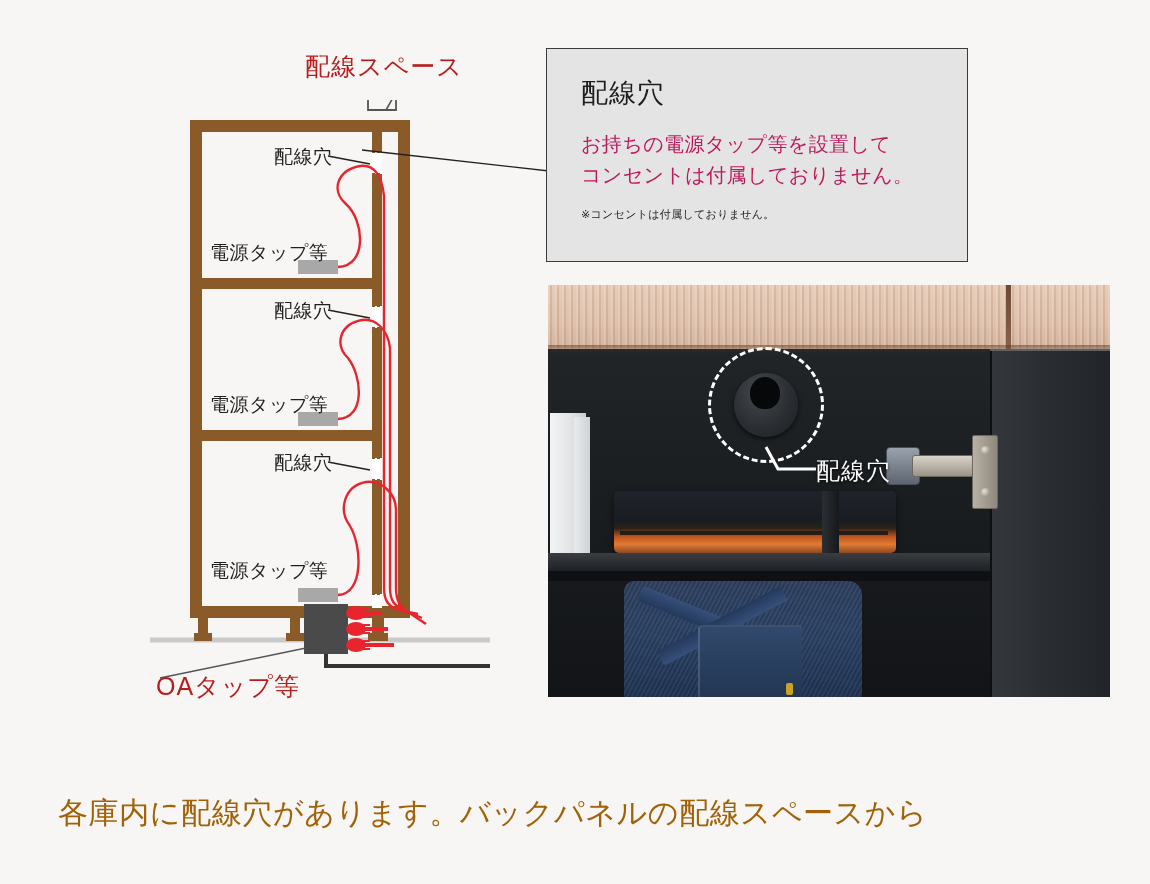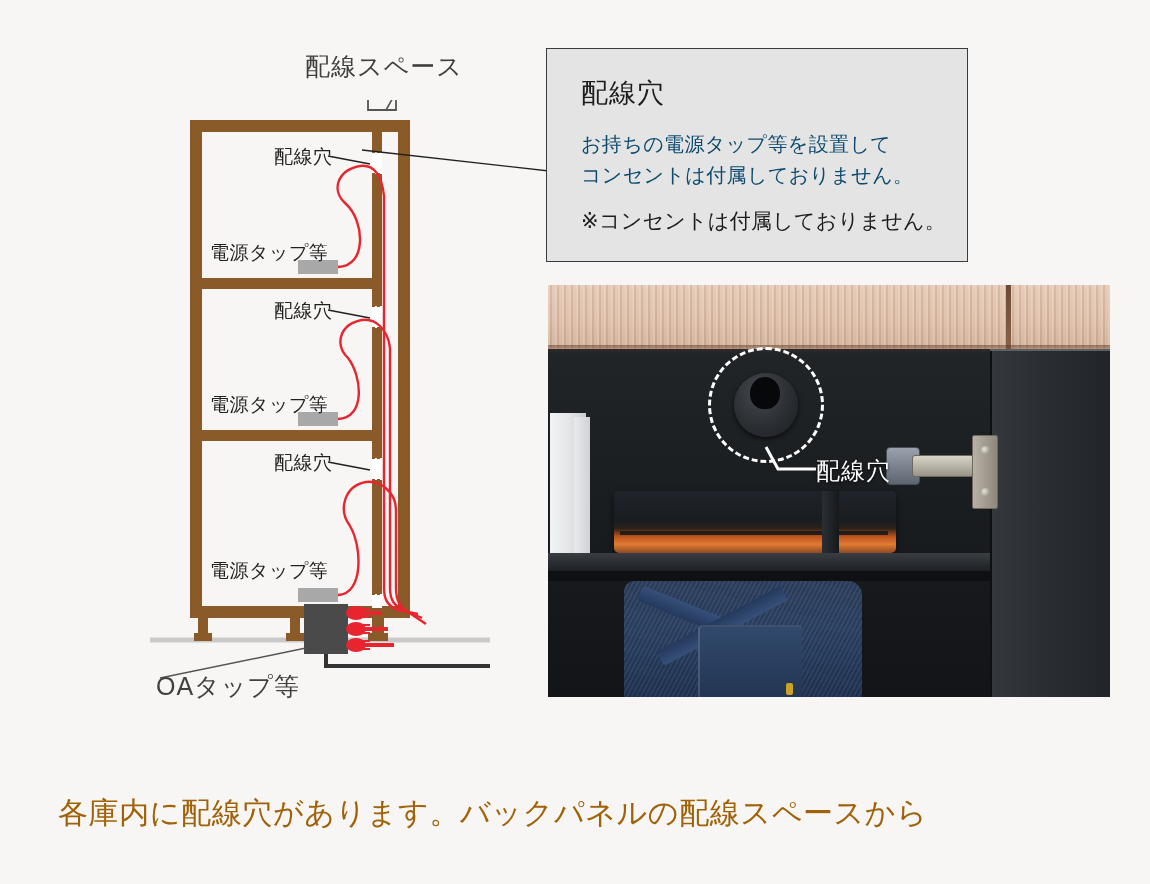--- a/index.html
+++ b/index.html
@@ -21,21 +21,21 @@
   .lbl {
     position: absolute;
     font-size: 19px;
     color: #231f1e;
     white-space: nowrap;
     letter-spacing: .5px;
   }
   .lbl-big {
     position: absolute;
     font-size: 25px;
-    color: #404040;
+    color: #b91c1c;
     white-space: nowrap;
     letter-spacing: 1px;
   }
 
   
   #cabinet { position: absolute; left: 150px; top: 100px; width: 340px; height: 580px; }
 
   
   #callout {
     position: absolute;
@@ -43,25 +43,25 @@
     width: 422px; height: 214px;
     background: #e4e4e4;
     border: 1px solid #3b3b3b;
   }
   #callout .ttl {
     position: absolute; left: 34px; top: 26px;
     font-size: 27px; letter-spacing: 1px; color: #1d1d1d;
   }
   #callout .body {
     position: absolute; left: 34px; top: 80px;
-    font-size: 20px; line-height: 1.55; color: #0c4a6e; letter-spacing: .4px;
+    font-size: 20px; line-height: 1.55; color: #be185d; letter-spacing: .4px;
   }
   #callout .note {
     position: absolute; left: 34px; top: 158px;
-    font-size: 21px; color: #1d1d1d; letter-spacing: .3px;
+    font-size: 11px; color: #1d1d1d; letter-spacing: .3px;
   }
 
   
   #photo {
     position: absolute;
     left: 548px; top: 285px;
     width: 562px; height: 412px;
     overflow: hidden;
     background: #141619;
   }

